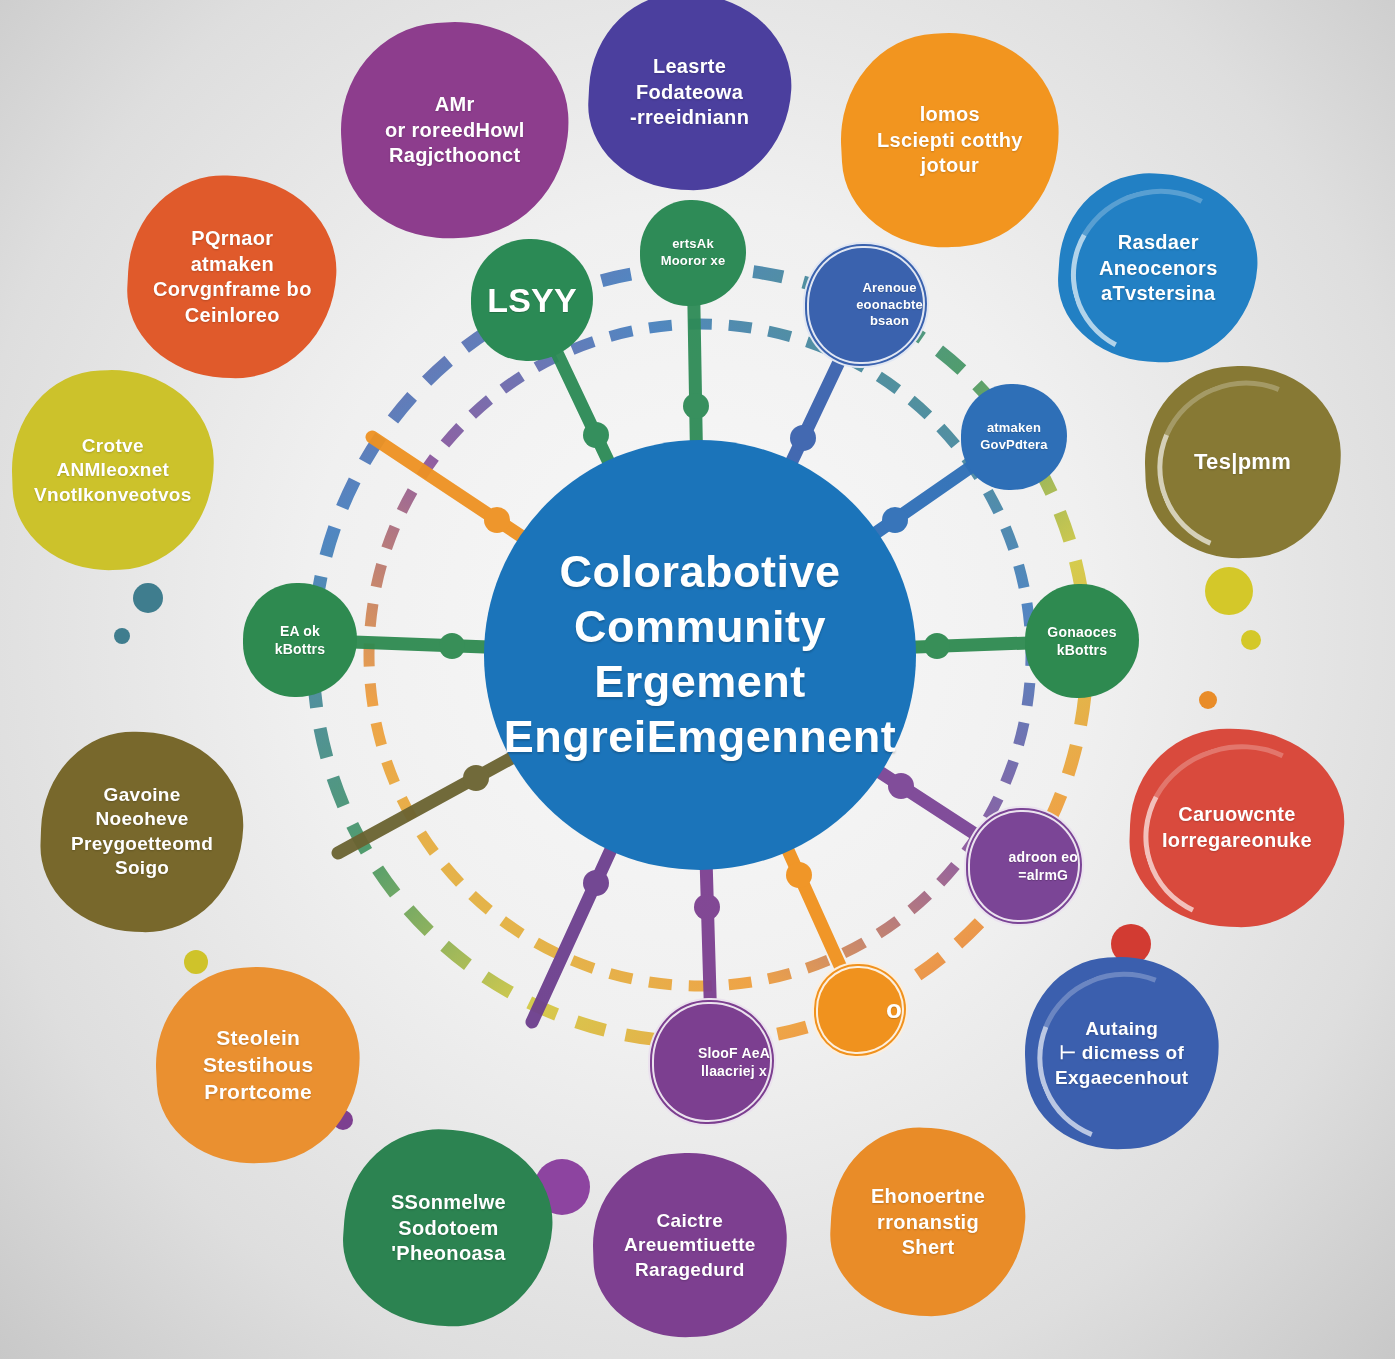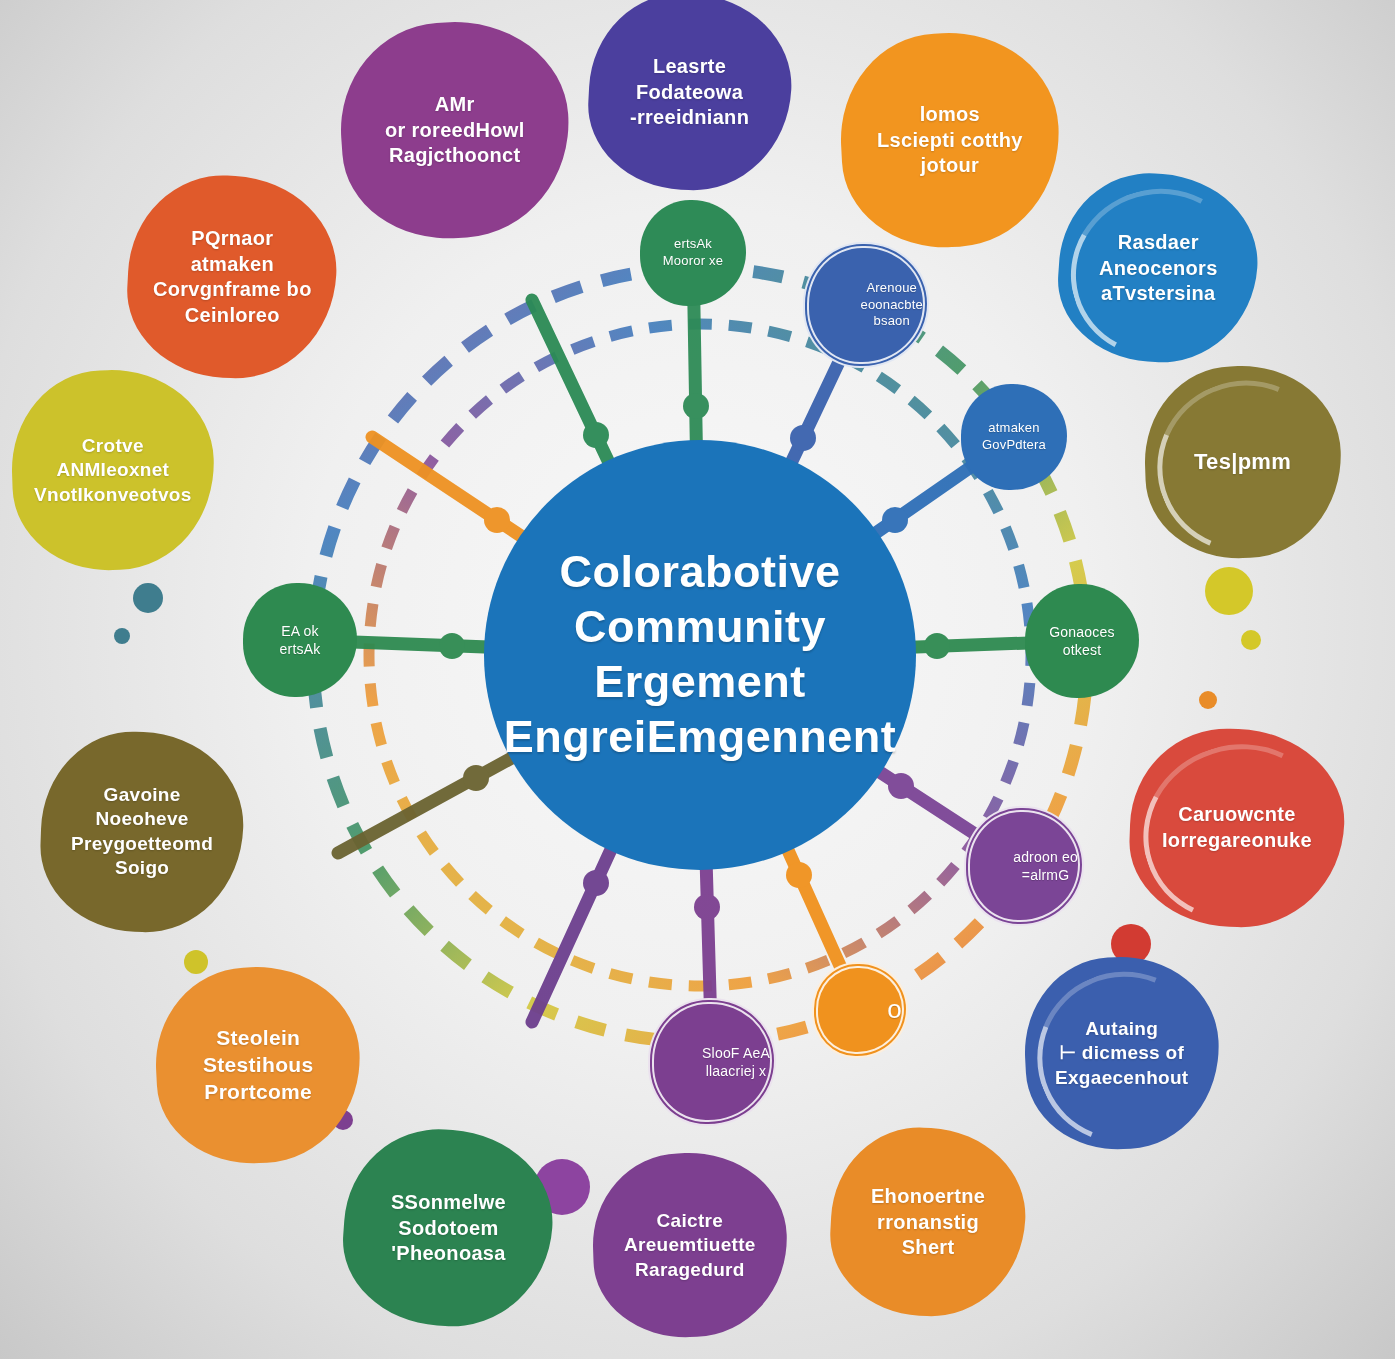--- a/index.html
+++ b/index.html
@@ -39,21 +39,21 @@
     position:absolute;
     left:var(--x);top:var(--y);width:var(--d);height:var(--d);
     background:var(--c);
     transform:translate(-50%,-50%);
     border-radius:48% 52% 54% 46% / 50% 50% 52% 48%;
     display:flex;align-items:center;justify-content:center;
     text-align:center;
     box-shadow:0 0 0 4px rgba(255,255,255,.0);
   }
   .node .lbl{
-    color:#fff;font-weight:normal;font-size:var(--fs,14px);line-height:1.3;
+    color:#fff;font-weight:bold;font-size:var(--fs,14px);line-height:1.3;
     white-space:pre-line;letter-spacing:.2px;
     text-shadow:0 1px 1px rgba(0,0,0,.2);
   }
   .node.ring{border:6px double rgba(255,255,255,.85);justify-content:flex-end;}
   #center{
     position:absolute;left:700px;top:655px;width:432px;height:430px;
     transform:translate(-50%,-50%);
     background:#1b74ba;border-radius:50%;
     display:flex;align-items:center;justify-content:flex-end;text-align:center;
   }
@@ -207,61 +207,64 @@
 VnotIkonveotvos</span>
   </div>
 
   <div class="bubble" style="--x:232px;--y:277px;--w:208px;--h:202px;--c:#e05a2b;--fs:20px;--rot:3deg">
     <span class="lbl">PQrnaor
 atmaken
 Corvgnframe bo
 Ceinloreo</span>
   </div>
 
+  <div class="node" style="--x:532px;--y:300px;--d:122px;--c:#2b8a55;--fs:34px">
+    <span class="lbl">LSYY</span>
+  </div>
 
   <div class="node" style="--x:693px;--y:253px;--d:106px;--c:#2e8b57;--fs:13px">
     <span class="lbl">ertsAk
 Mooror xe</span>
   </div>
 
   <div class="node ring" style="--x:866px;--y:305px;--d:114px;--c:#3a62ae;--fs:13px">
     <span class="lbl">Arenoue
 eoonacbte
 bsaon</span>
   </div>
 
   <div class="node" style="--x:1014px;--y:437px;--d:106px;--c:#2e6fb7;--fs:13px">
     <span class="lbl">atmaken
 GovPdtera</span>
   </div>
 
   <div class="node" style="--x:1082px;--y:641px;--d:114px;--c:#2e8a50;--fs:14px">
     <span class="lbl">Gonaoces
-otkest</span>
+kBottrs</span>
   </div>
 
   <div class="node ring" style="--x:1024px;--y:866px;--d:108px;--c:#7b4596;--fs:14px">
     <span class="lbl">adroon eo
 =alrmG</span>
   </div>
 
   <div class="node ring" style="--x:860px;--y:1010px;--d:84px;--c:#f0921e;--fs:26px">
     <span class="lbl">o</span>
   </div>
 
   <div class="node ring" style="--x:712px;--y:1062px;--d:116px;--c:#7c3f90;--fs:14px">
     <span class="lbl">SlooF AeA
 llaacriej x</span>
   </div>
 
 
 
   <div class="node" style="--x:300px;--y:640px;--d:114px;--c:#2e8a50;--fs:14px">
     <span class="lbl">EA ok
-ertsAk</span>
+kBottrs</span>
   </div>
 
 
   <div id="center">
     <span class="lbl">Colorabotive
 Community Ergement
 EngreiEmgennent</span>
   </div>
 
 </div>

